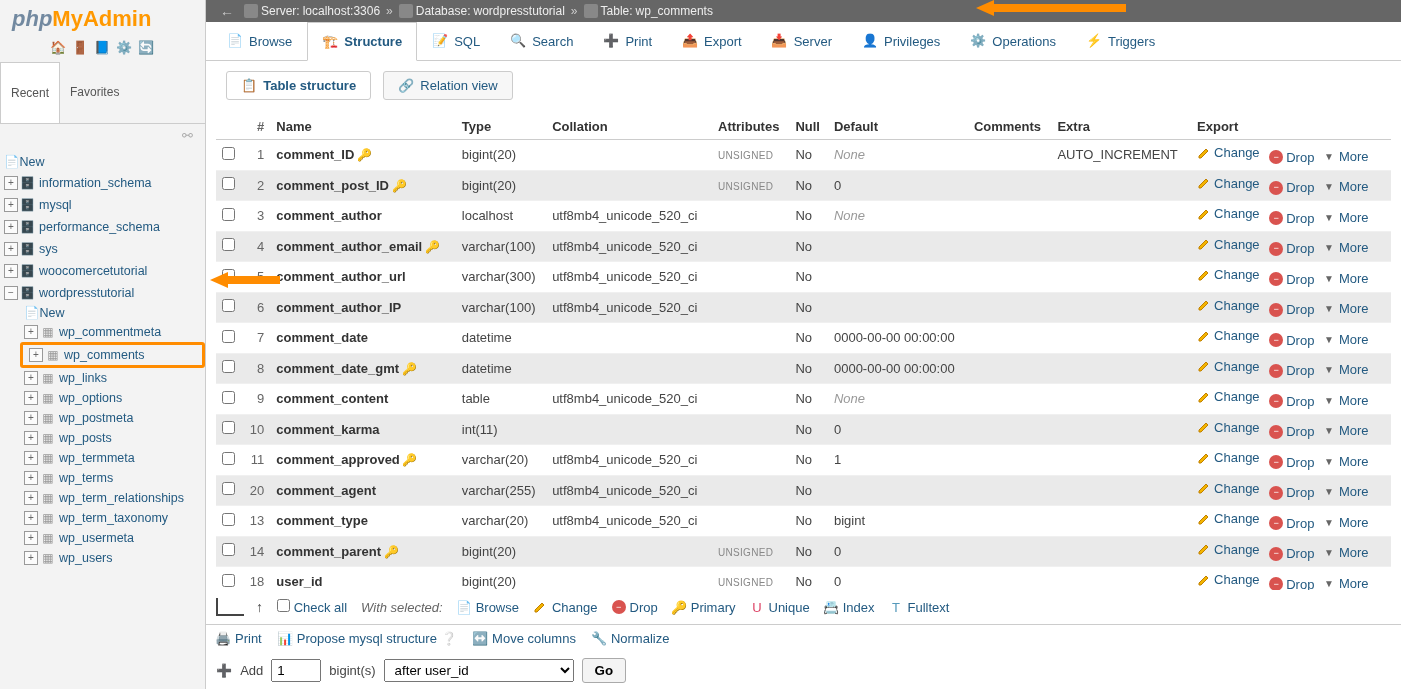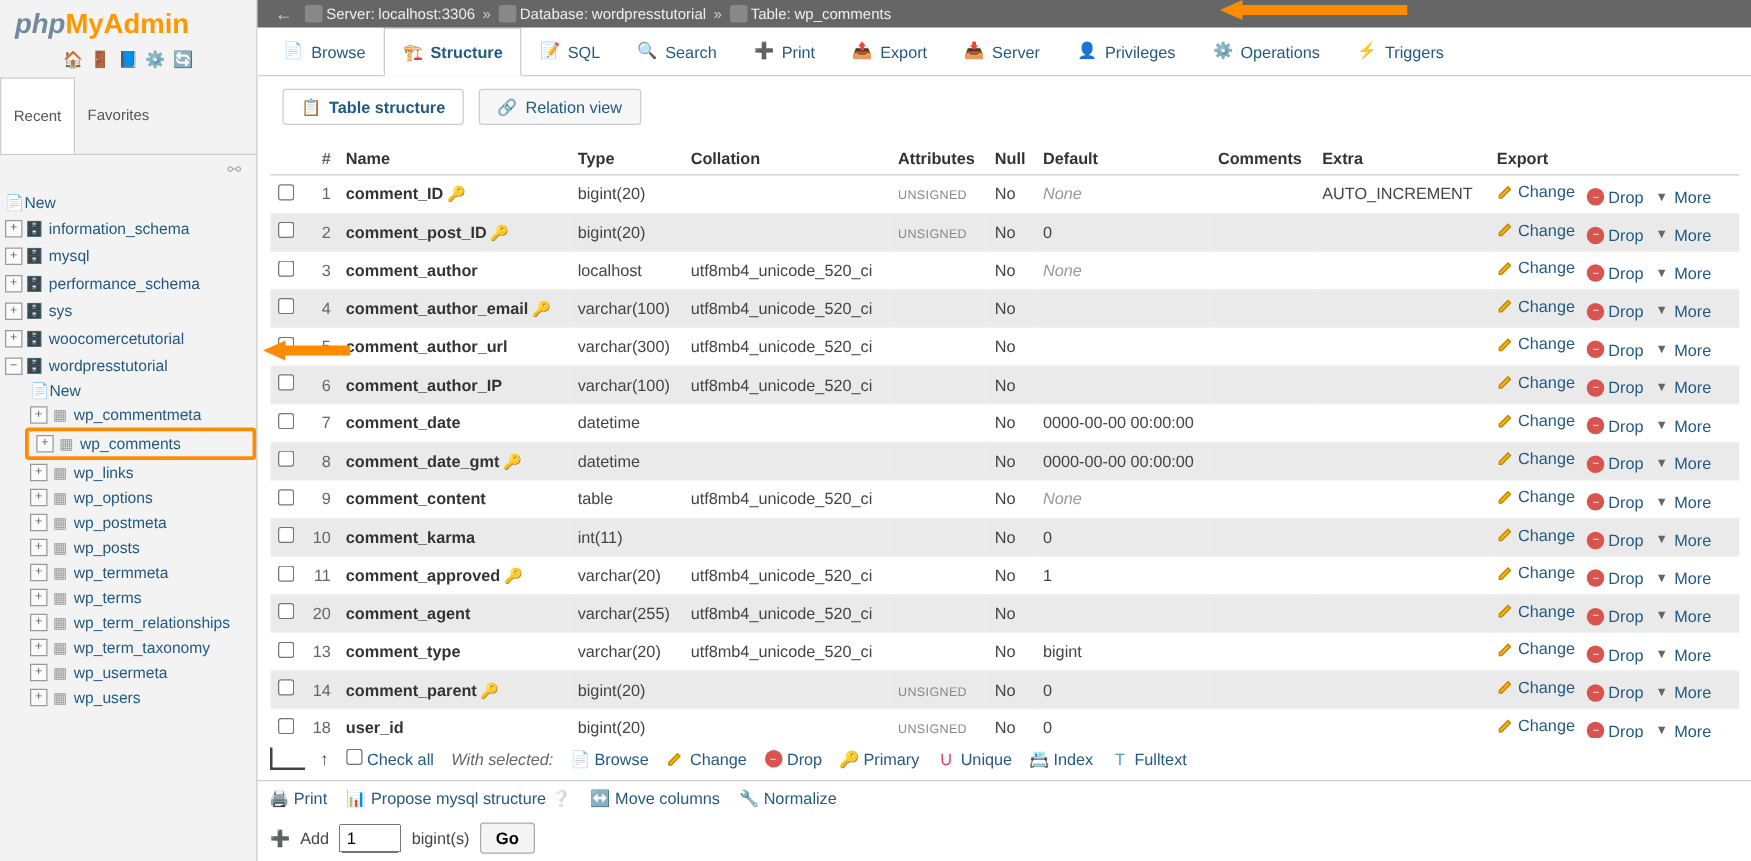--- a/index.html
+++ b/index.html
@@ -619,16 +619,17 @@
           <span class="fb-icon">🔧</span>
           <span>Normalize</span>
         </span>
     </div>
 
     <div class="add-row">
       <span>➕</span>
       <span>Add</span>
       <input type="number" value="1" style="">
       <span>bigint(s)</span>
+      <select><option>after user_id</option></select>
       <button class="go-btn">Go</button>
     </div>
   </div>
 </div>
 
 </body></html>

